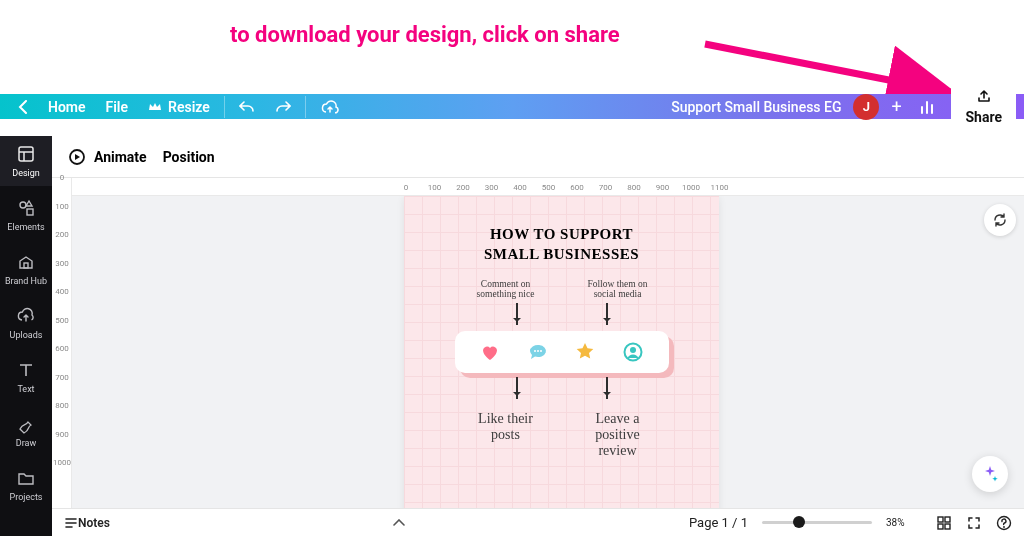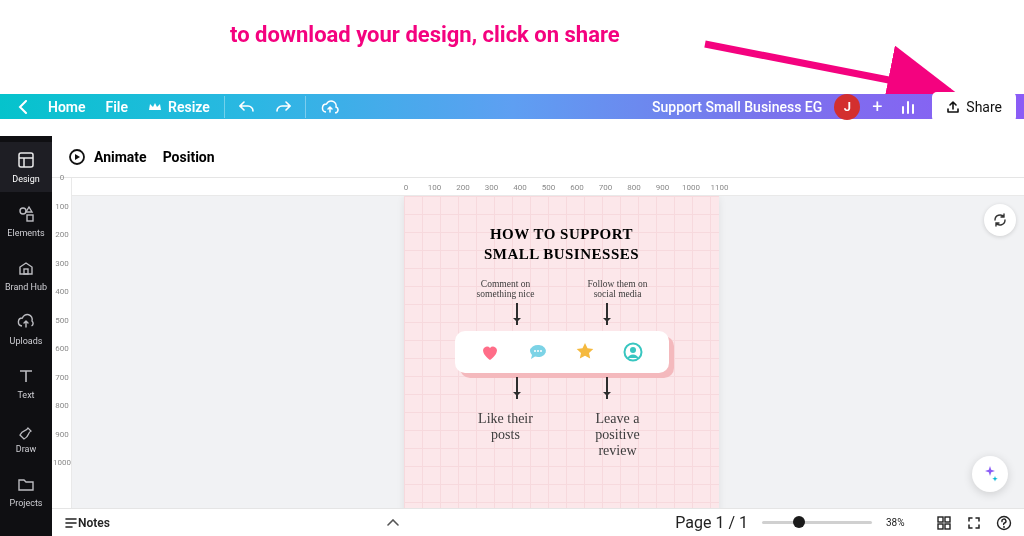--- a/index.html
+++ b/index.html
@@ -11,29 +11,29 @@
 
   
   .topbar { position: absolute; top: 94px; left: 0; right: 0; height: 25px; display: flex; align-items: center; padding: 0 8px; color: #fff; background: linear-gradient(90deg,#05c3cc 0%,#2cb7e3 25%,#5e9ff2 50%,#7a73ec 75%,#8b5cf6 100%); font-size: 14px; }
   .tb-btn { display: inline-flex; align-items: center; gap: 6px; padding: 6px 10px; border-radius: 4px; cursor: pointer; font-weight: 600; font-size: 14px; }
   .tb-sep { width: 1px; height: 22px; background: rgba(255,255,255,.35); margin: 0 4px; }
   .tb-spacer { flex: 1; }
   .doc-title { font-size: 14px; font-weight: 500; margin-right: 12px; white-space: nowrap; }
   .avatar { width: 26px; height: 26px; border-radius: 50%; background: #d32f2f; display: flex; align-items: center; justify-content: center; font-size: 13px; font-weight: 600; }
   .plus-btn { margin: 0 6px; width: 22px; text-align: center; font-size: 18px; cursor: pointer; }
   .chart-ic { margin: 0 6px; cursor: pointer; }
-  .share-btn { display: flex; align-items: center; gap: 6px; background: #fff; color: #111; font-weight: 400; border-radius: 5px; padding: 7px 14px; margin-left: 8px; cursor: pointer; font-size: 14px; }
+  .share-btn { display: flex; align-items: center; gap: 6px; background: #fff; color: #111; font-weight: 700; border-radius: 5px; padding: 7px 14px; margin-left: 8px; cursor: pointer; font-size: 14px; flex-direction: column; }
 
   
   .toolbar { position: absolute; top: 136px; left: 52px; right: 0; height: 42px; border-bottom: 1px solid #e5e5e5; background: #fff; display: flex; align-items: center; padding: 0 16px; gap: 16px; font-size: 14px; }
   .toolbar .anim { display: flex; align-items: center; gap: 8px; font-weight: 700; cursor: pointer; }
   .toolbar .pos { font-weight: 700; cursor: pointer; }
 
   
-  .rail { position: absolute; top: 136px; left: 0; bottom: 0; width: 52px; background: #0f0f12; display: flex; flex-direction: column; align-items: center; padding-top: 6px; gap: 4px; }
+  .rail { position: absolute; top: 136px; left: 0; bottom: 0; width: 52px; background: #0f0f12; display: flex; flex-direction: column; align-items: center; gap: 4px; }
   .rail-item { width: 52px; display: flex; flex-direction: column; align-items: center; gap: 4px; color: #cfcfd4; font-size: 9px; padding: 8px 0; cursor: pointer; }
   .rail-item.active { color: #fff; background: #1e1e24; }
   .rail-item svg { opacity: .9; }
 
   
   .v-ruler { position: absolute; top: 178px; left: 52px; bottom: 28px; width: 20px; background: #fff; border-right: 1px solid #e9e9e9; }
   .v-ruler .tick { position: absolute; left: 0; width: 20px; display: flex; align-items: center; justify-content: center; font-size: 8px; color: #8a8a8a; }
   .h-ruler { position: absolute; top: 178px; left: 72px; right: 0; height: 18px; background: #fff; border-bottom: 1px solid #e9e9e9; }
   .h-ruler .tick { position: absolute; top: 0; height: 18px; display: flex; align-items: center; justify-content: center; font-size: 8px; color: #8a8a8a; }
 
@@ -51,21 +51,21 @@
   .icon-bar-shadow { position: relative; margin: 6px auto 0; width: 214px; height: 42px; }
   .icon-bar-shadow::before { content:""; position:absolute; top:5px; left:5px; right:-5px; bottom:-5px; background:#f4b9bd; border-radius:10px; }
   .icon-bar { position: absolute; inset:0; background:#fff; border-radius:10px; display:flex; align-items:center; justify-content:space-around; padding:0 12px; }
   .refresh-pill { position:absolute; top:8px; right:8px; width:32px; height:32px; border-radius:16px; background:#fff; box-shadow:0 1px 4px rgba(0,0,0,.15); display:flex; align-items:center; justify-content:center; z-index:3; cursor:pointer; }
 
   
   .bottombar { position: absolute; left: 52px; right: 0; bottom: 0; height: 28px; border-top: 1px solid #e5e5e5; background: #fff; display: flex; align-items: center; padding: 0 12px; font-size: 12px; color: #222; gap: 14px; }
   .bottombar .notes { display:flex; align-items:center; font-weight:600; cursor:pointer; }
   .bb-spacer { flex:1; }
   .bb-caret { color:#555; cursor:pointer; margin: 0 auto; }
-  .page-ind { font-size:16px; }
+  .page-ind { font-size:13px; }
   .zoom-track { position: relative; width: 110px; height: 3px; background:#d0d0d0; border-radius:2px; }
   .zoom-thumb { position:absolute; top:-5px; width:12px; height:12px; border-radius:50%; background:#1a1a1a; }
   .zoom-label { font-size:10px; width:36px; }
   .bb-icon { cursor:pointer; display:flex; }
 
   .magic-fab { position:absolute; right:16px; bottom:44px; width:36px; height:36px; border-radius:50%; background:#fff; box-shadow:0 2px 10px rgba(0,0,0,.15); display:flex; align-items:center; justify-content:center; cursor:pointer; z-index: 5; }
 
   svg { display:block; }
 </style>
 </head>

